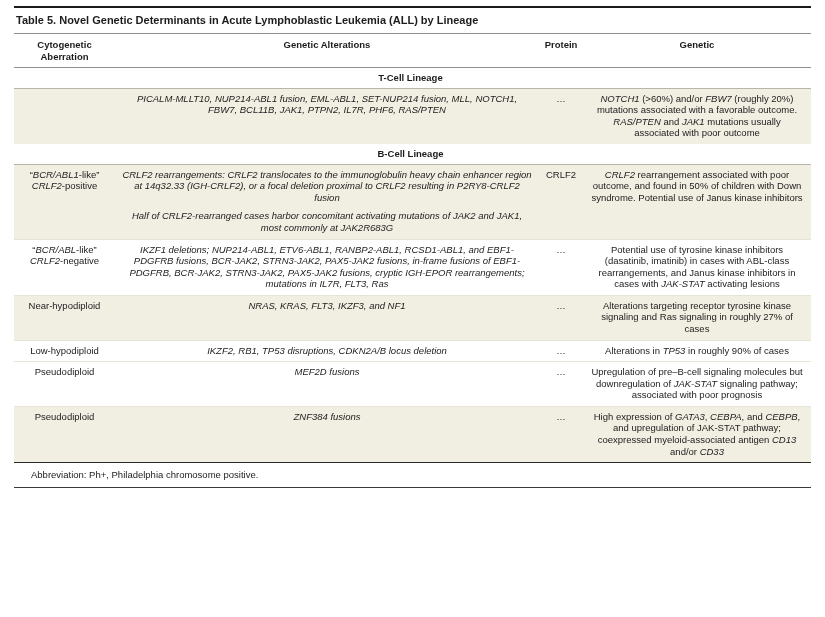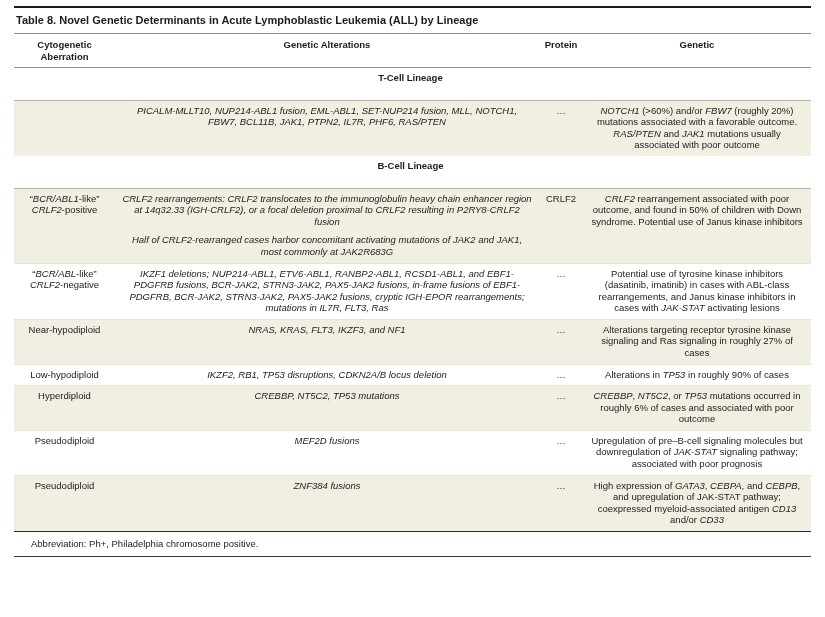--- a/index.html
+++ b/index.html
@@ -34,41 +34,41 @@
     border-top: 1px solid #8f8f8f;
     border-bottom: 1px solid #8f8f8f;
     font-weight: bold;
     padding-top: 5px;
     padding-bottom: 5px;
   }
   tr.section td {
     font-weight: bold;
     border-bottom: 1px solid #b9b6a8;
     padding-top: 4px;
-    padding-bottom: 16px;
+    padding-bottom: 4px;
   }
   tbody tr.datarow td { border-top: 1px solid #e6e3d7; }
   tr.shaded td { background: #f1eee2; }
   td.alt { font-style: italic; }
   td.alt .para2 { margin-top: 7px; }
   i { font-style: italic; }
   .botrule { border-top: 1.5px solid #2a2a2a; }
   .footnote {
     font-size: 9.5px;
     padding: 6px 2px 7px 2px;
     margin-left: 15px;
   }
   .endrule { border-top: 1px solid #3a3a3a; }
 </style>
 </head>
 <body>
 
 <div class="wrap">
   <div class="toprule"></div>
-  <div class="title">Table 8. Novel Genetic Determinants in Acute Lymphoblastic Leukemia (ALL) by Lineage</div>
+  <div class="title">Table 5. Novel Genetic Determinants in Acute Lymphoblastic Leukemia (ALL) by Lineage</div>
 
   <table>
     <colgroup>
       <col style="width:105px">
         <col style="width:420px">
         <col style="width:48px">
         <col style="width:224px">
     </colgroup>
     <thead>
       <tr>
@@ -119,26 +119,20 @@
         <td>Alterations targeting receptor tyrosine kinase signaling and Ras signaling in roughly 27% of cases</td>
       </tr>
 
       <tr class="datarow">
         <td>Low-hypodiploid</td>
         <td class="alt">IKZF2, RB1, TP53 disruptions, CDKN2A/B locus deletion</td>
         <td>…</td>
         <td>Alterations in <i>TP53</i> in roughly 90% of cases</td>
       </tr>
 
-      <tr class="datarow shaded">
-        <td>Hyperdiploid</td>
-        <td class="alt">CREBBP, NT5C2, TP53 mutations</td>
-        <td>…</td>
-        <td><i>CREBBP</i>, <i>NT5C2</i>, or <i>TP53</i> mutations occurred in roughly 6% of cases and associated with poor outcome</td>
-      </tr>
 
       <tr class="datarow">
         <td>Pseudodiploid</td>
         <td class="alt">MEF2D fusions</td>
         <td>…</td>
         <td>Upregulation of pre–B-cell signaling molecules but downregulation of <i>JAK-STAT</i> signaling pathway; associated with poor prognosis</td>
       </tr>
 
       <tr class="datarow shaded">
         <td>Pseudodiploid</td>

